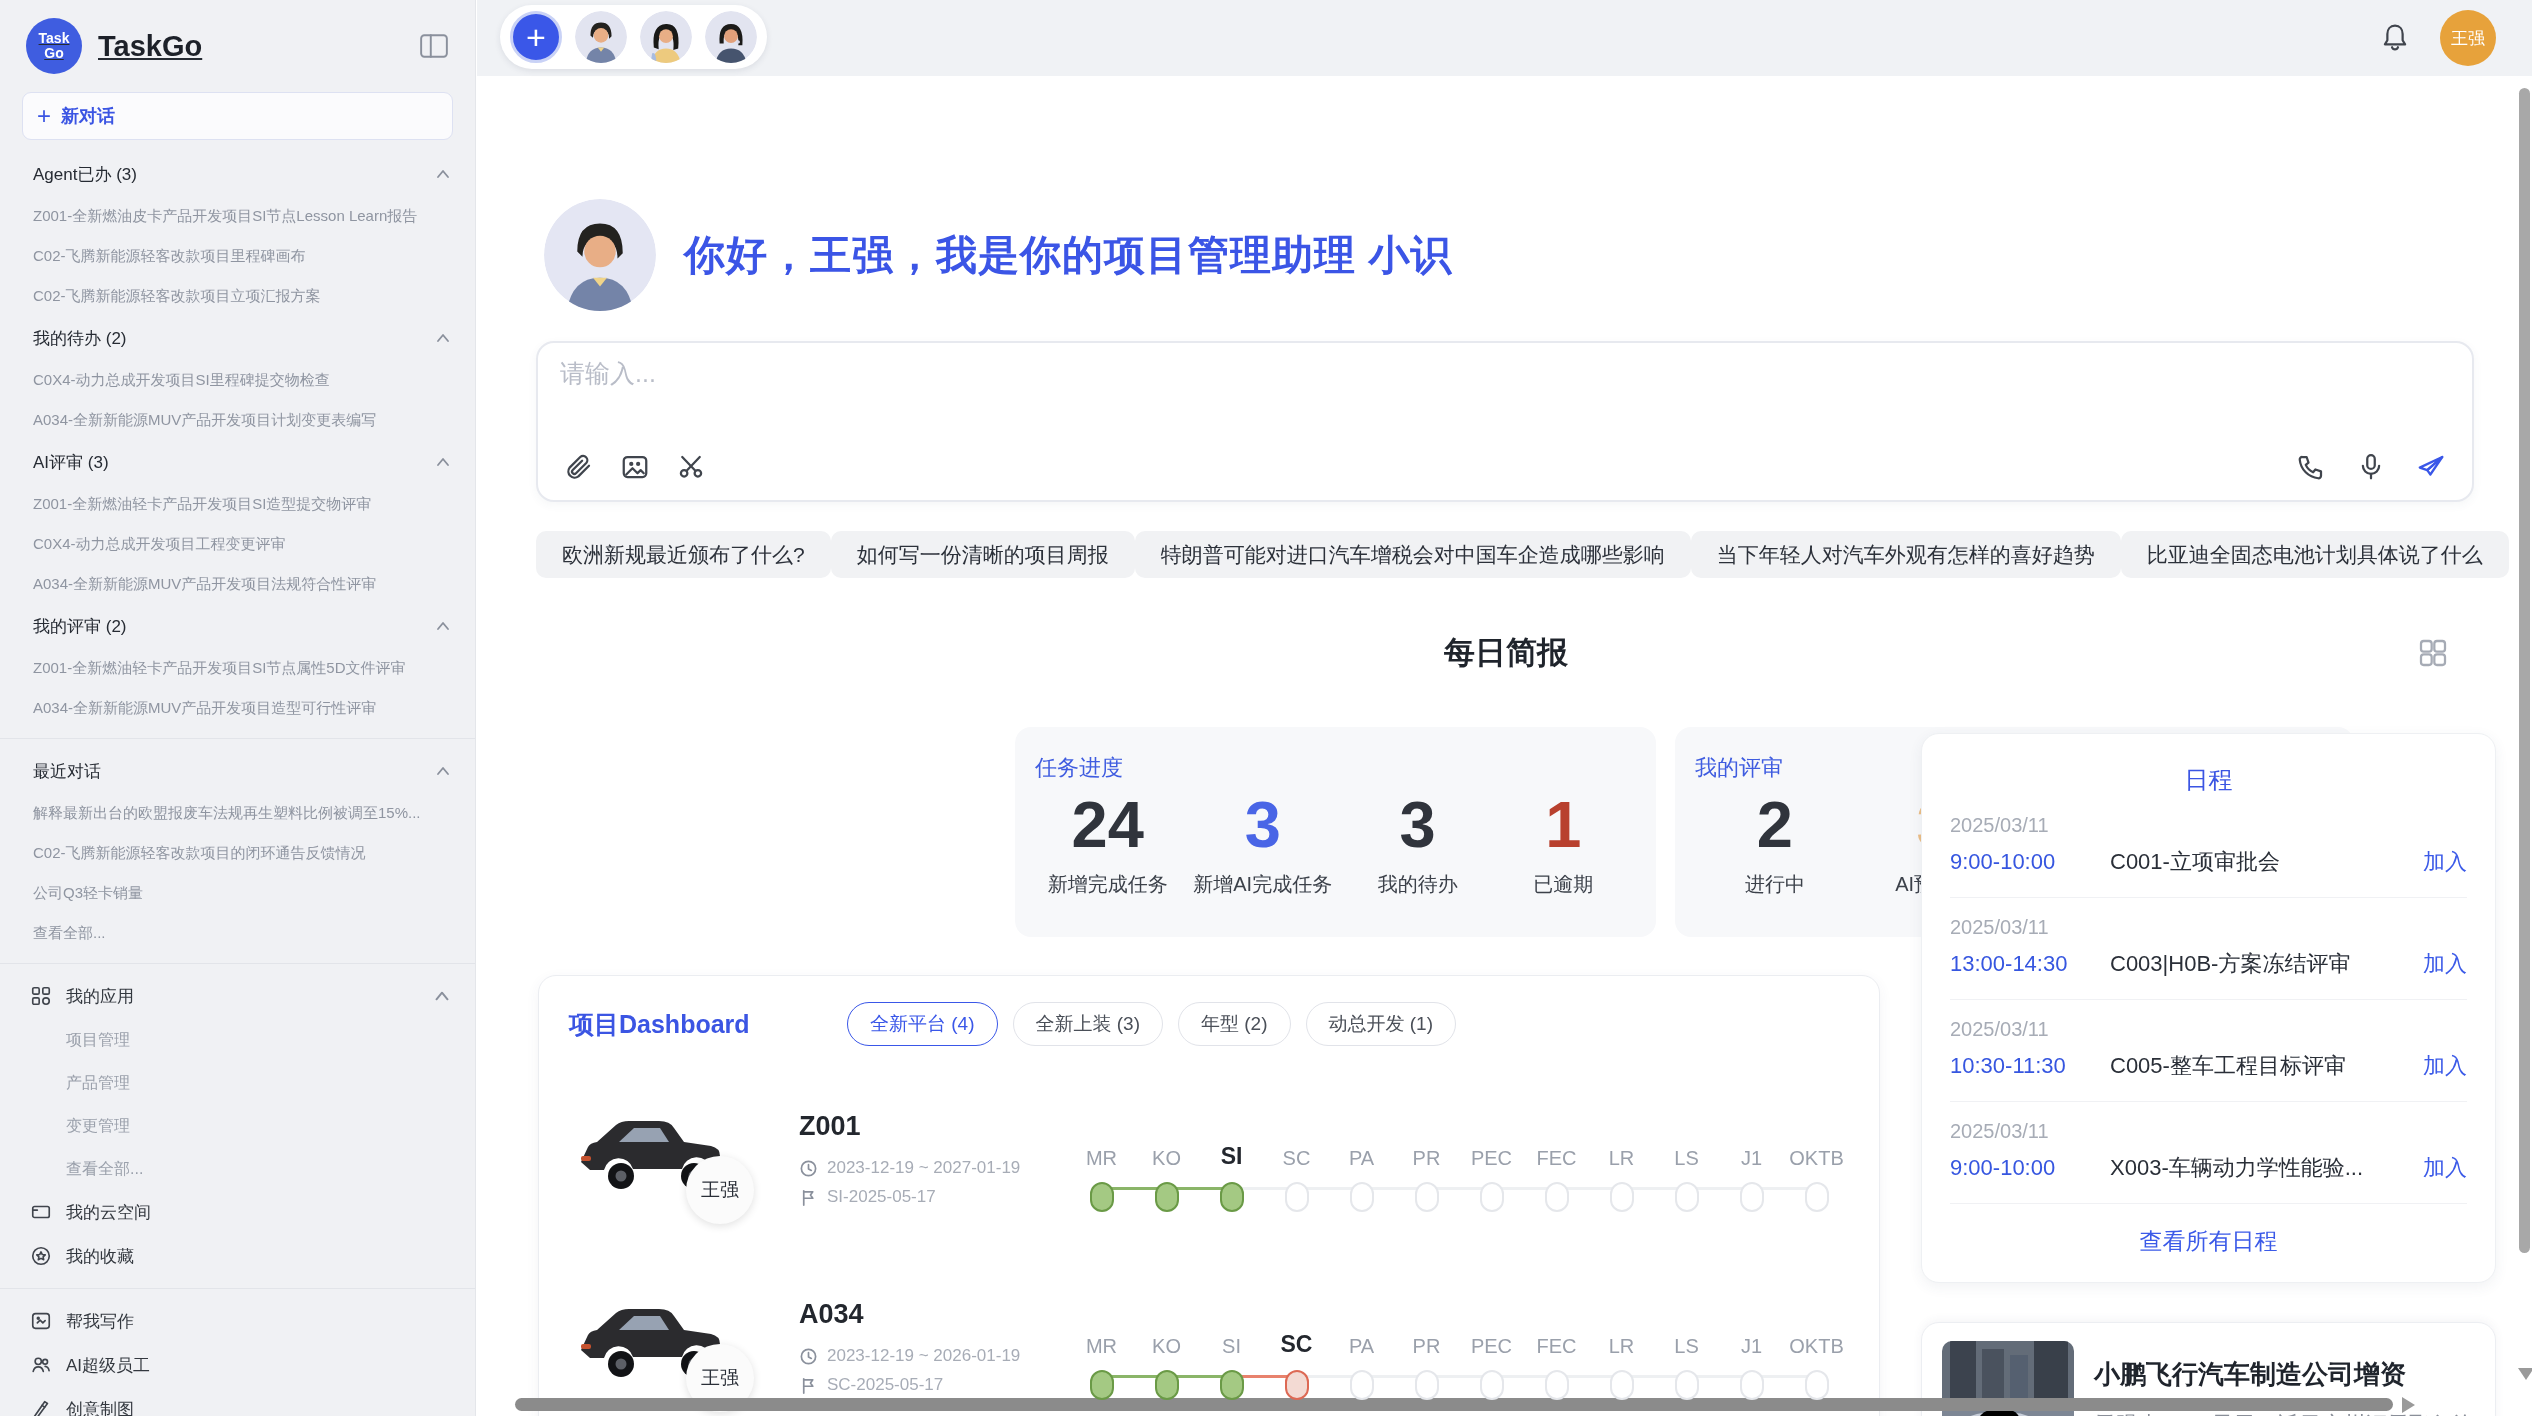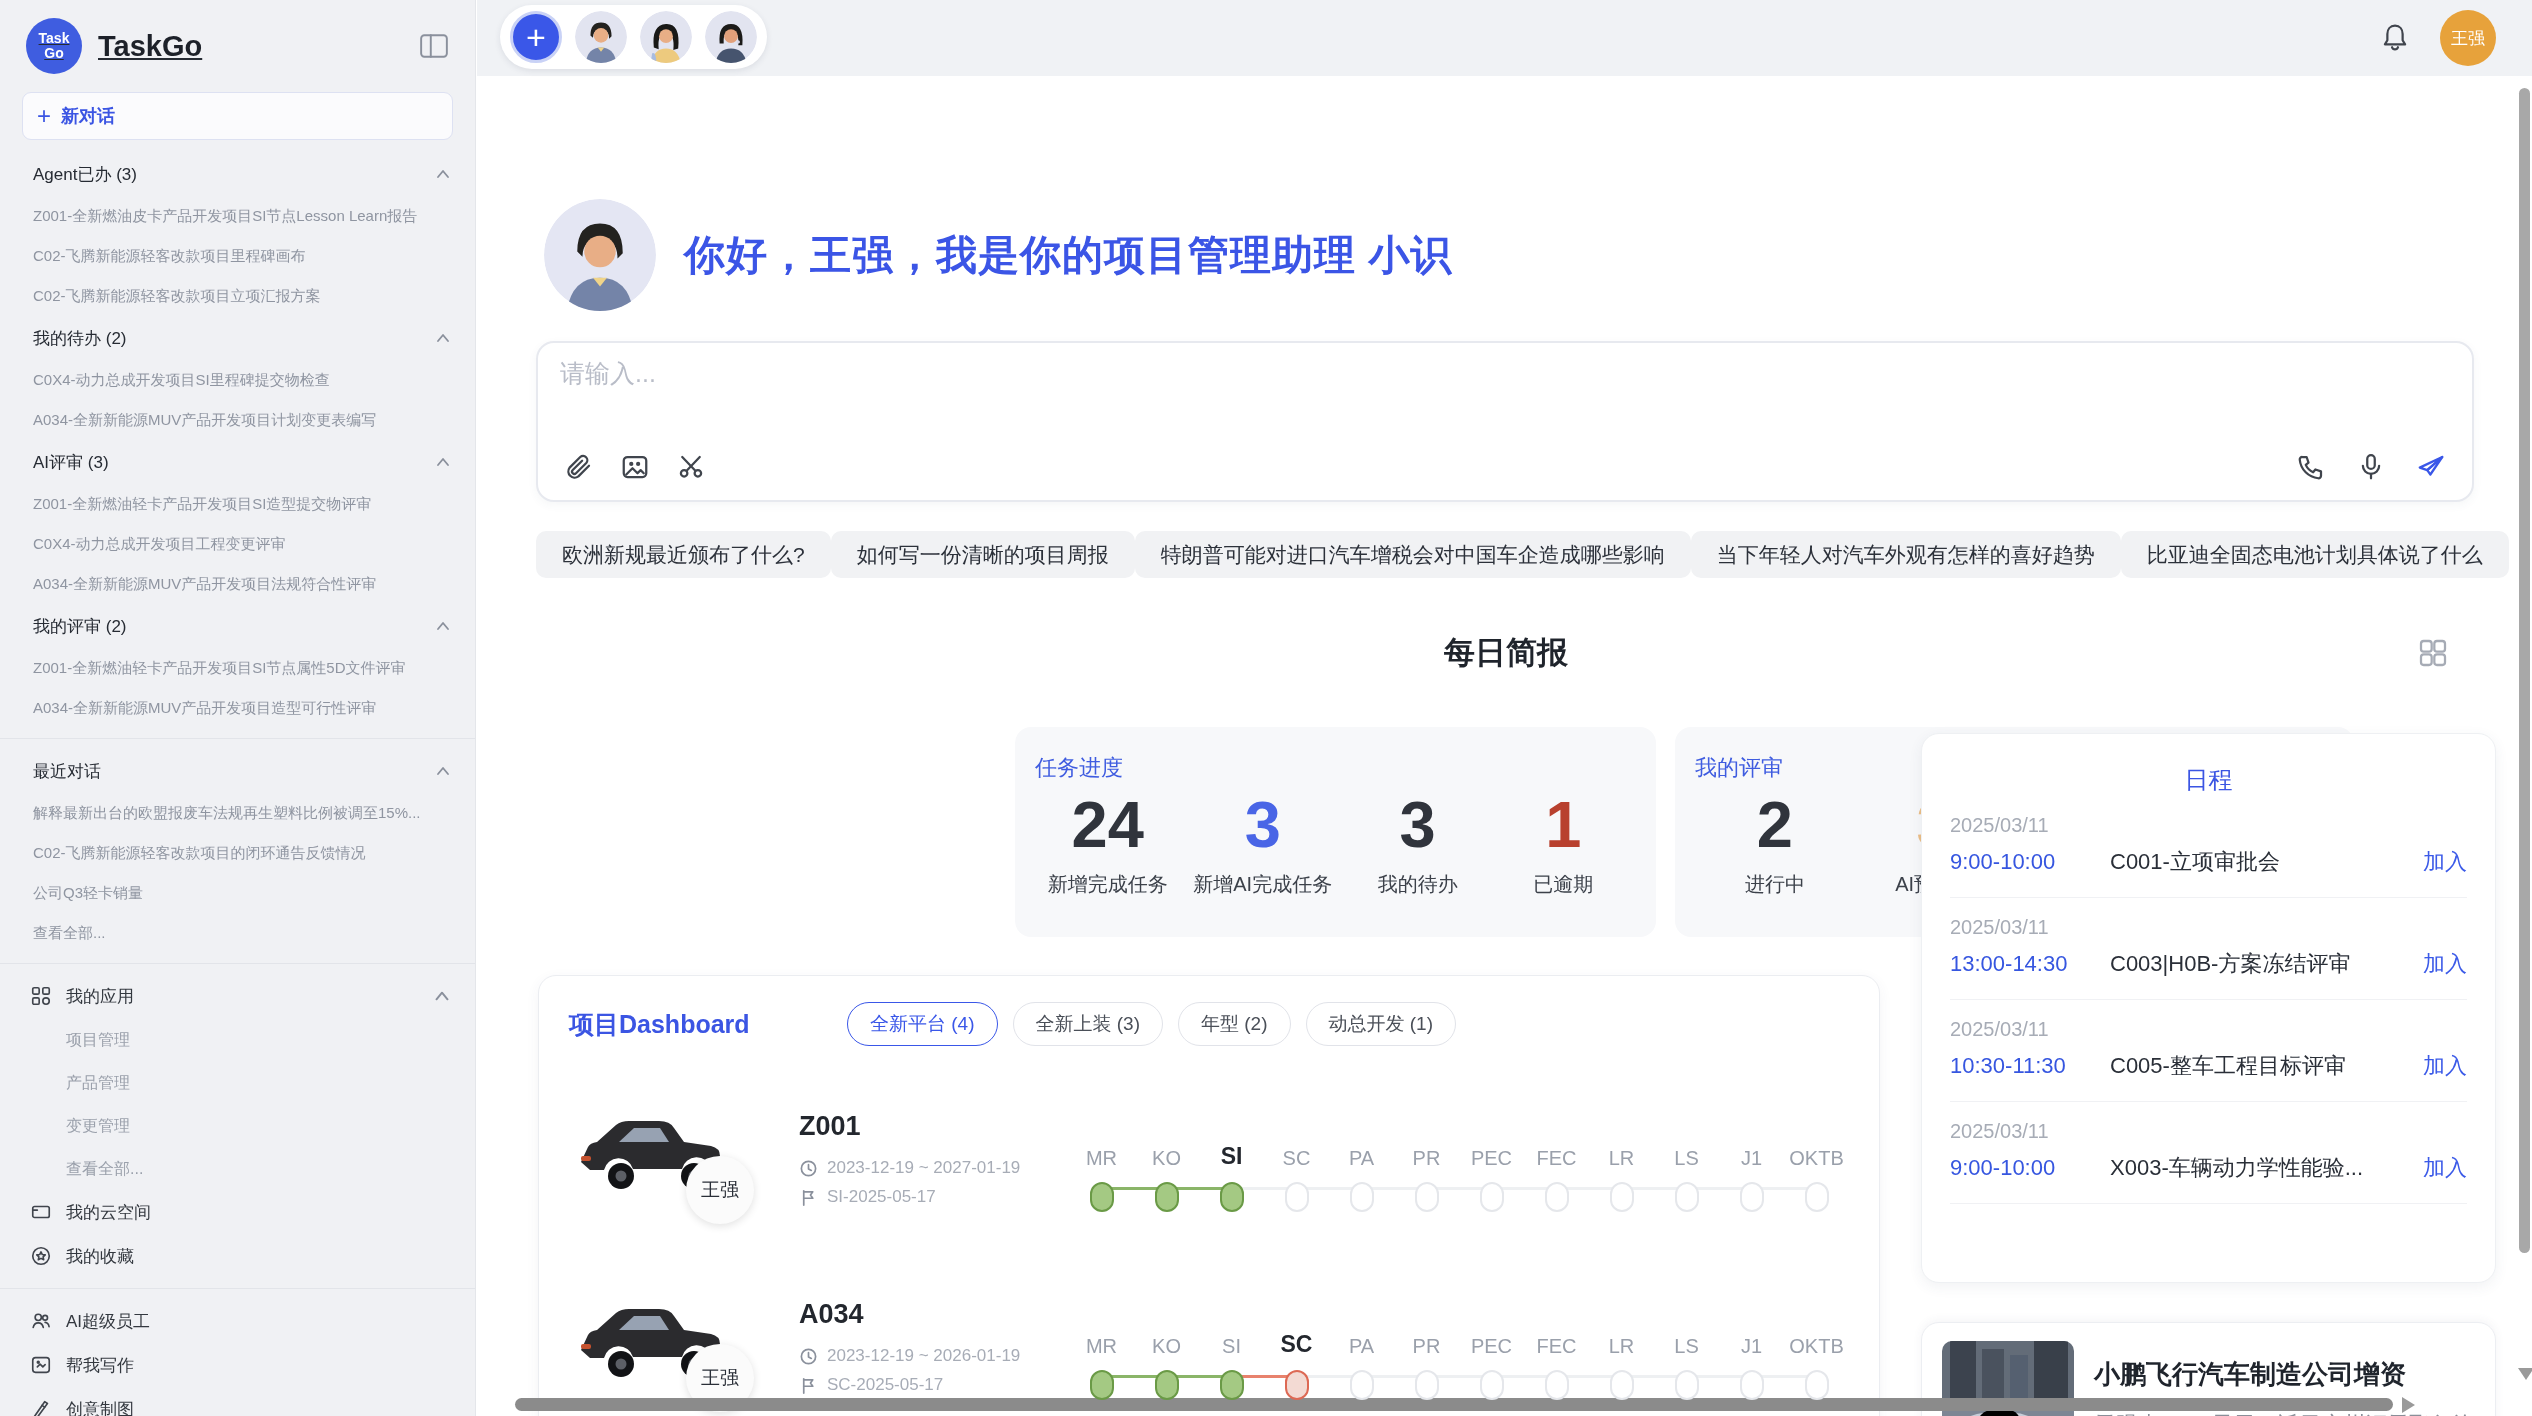--- a/index.html
+++ b/index.html
@@ -234,34 +234,34 @@
         <circle cx="12" cy="12" r="9"></circle>
         <path d="M12 7.5 l1.4 2.9 3.2 .4 -2.3 2.2 .6 3.1 -2.9 -1.5 -2.9 1.5 .6 -3.1 -2.3 -2.2 3.2 -.4 z"></path>
       </svg>
       <span class="ir-label">我的收藏</span>
     </div>
 
     <div class="side-divider"></div>
 
     <div class="icon-row">
       <svg class="stroke" viewBox="0 0 24 24">
+        <rect x="3" y="4" width="18" height="16" rx="3"></rect>
+          <path d="M8 14 l3 -3 3 3 2.5 -2.5"></path>
+          <circle cx="9" cy="9" r="1"></circle>
+      </svg>
+      <span class="ir-label">帮我写作</span>
+    </div>
+    <div class="icon-row">
+      <svg class="stroke" viewBox="0 0 24 24">
         <circle cx="9" cy="8" r="3.4"></circle>
           <path d="M3.5 19 q1 -5 5.5 -5 q4.5 0 5.5 5"></path>
         <circle cx="16.5" cy="8.5" r="2.6"></circle>
           <path d="M16.5 13.5 q3.6 .4 4.3 4.6"></path>
       </svg>
       <span class="ir-label">AI超级员工</span>
-    </div>
-    <div class="icon-row">
-      <svg class="stroke" viewBox="0 0 24 24">
-        <rect x="3" y="4" width="18" height="16" rx="3"></rect>
-          <path d="M8 14 l3 -3 3 3 2.5 -2.5"></path>
-          <circle cx="9" cy="9" r="1"></circle>
-      </svg>
-      <span class="ir-label">帮我写作</span>
     </div>
     <div class="icon-row">
       <svg class="stroke" viewBox="0 0 24 24">
         <path d="M5 20 L16 4 l3 2 -11 15 -4 1 z"></path>
           <line x1="13" y1="8" x2="16" y2="10"></line>
       </svg>
       <span class="ir-label">创意制图</span>
     </div>
   </div>
 </aside>
@@ -646,20 +646,21 @@
         </div>
         <div class="sched-item">
           <div class="sched-date">2025/03/11</div>
           <div class="sched-row">
             <div class="sched-time">9:00-10:00</div>
             <div class="sched-name">X003-车辆动力学性能验...</div>
             <div class="join-link">加入</div>
           </div>
         </div>
       </div>
+    <div class="sched-footer">查看所有日程</div>
   </div>
 
   <div class="news-card">
     <div class="news-img"><svg viewBox="0 0 132 110">
       <rect width="132" height="110" fill="#636c78"></rect>
       <rect x="8" y="0" width="26" height="64" fill="#3c434e"></rect>
           <rect x="40" y="8" width="22" height="52" fill="#4a525e"></rect>
       <rect x="92" y="0" width="34" height="58" fill="#39404a"></rect>
           <rect x="68" y="14" width="18" height="44" fill="#556070"></rect>
       <rect x="0" y="62" width="132" height="48" fill="#7d8694"></rect>

